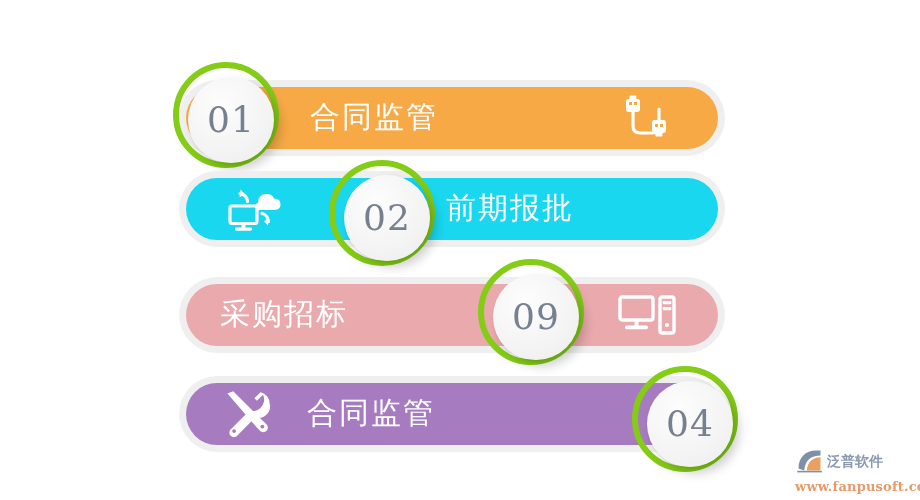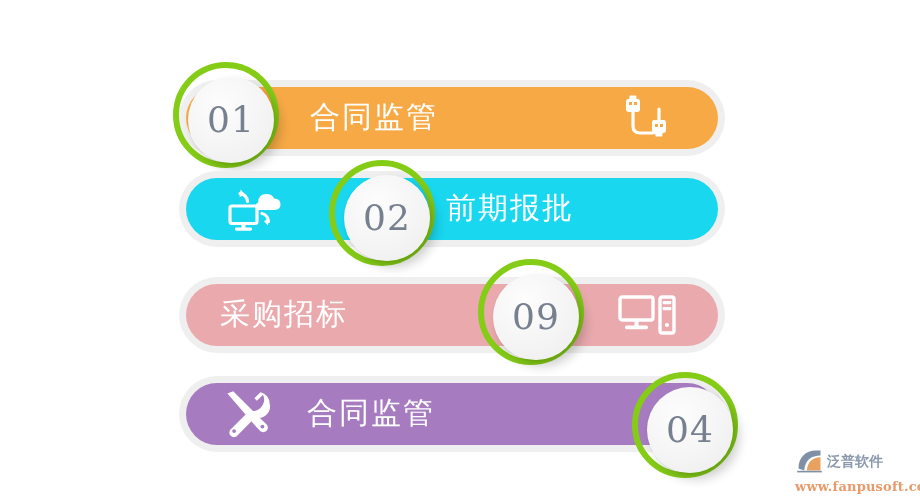--- a/index.html
+++ b/index.html
@@ -260,21 +260,21 @@
                        A4.6 4.6 0 1 1 37.3 40.9 L33.9 37.5 Z"></path>
             </g>
 
             <circle cx="12.1" cy="42.1" r="1.9" fill="#a77bc0"></circle>
             <circle cx="40.4" cy="37.6" r="1.9" fill="#a77bc0"></circle>
           </svg>
         </span>
         <span class="pill-label" style="left:121px;">合同监管</span>
       </div>
     </div>
-    <div class="badge" style="left:632px;top:16px;">
+    <div class="badge" style="left:632px;top:10px;">
       <div class="badge-disc">
         <span class="badge-num">04</span>
       </div>
     </div>
   </div>
 
   <div id="watermark">
     <div id="wm-row">
       <span id="wm-mark">
         <svg viewBox="0 0 30 28" xmlns="http://www.w3.org/2000/svg">

